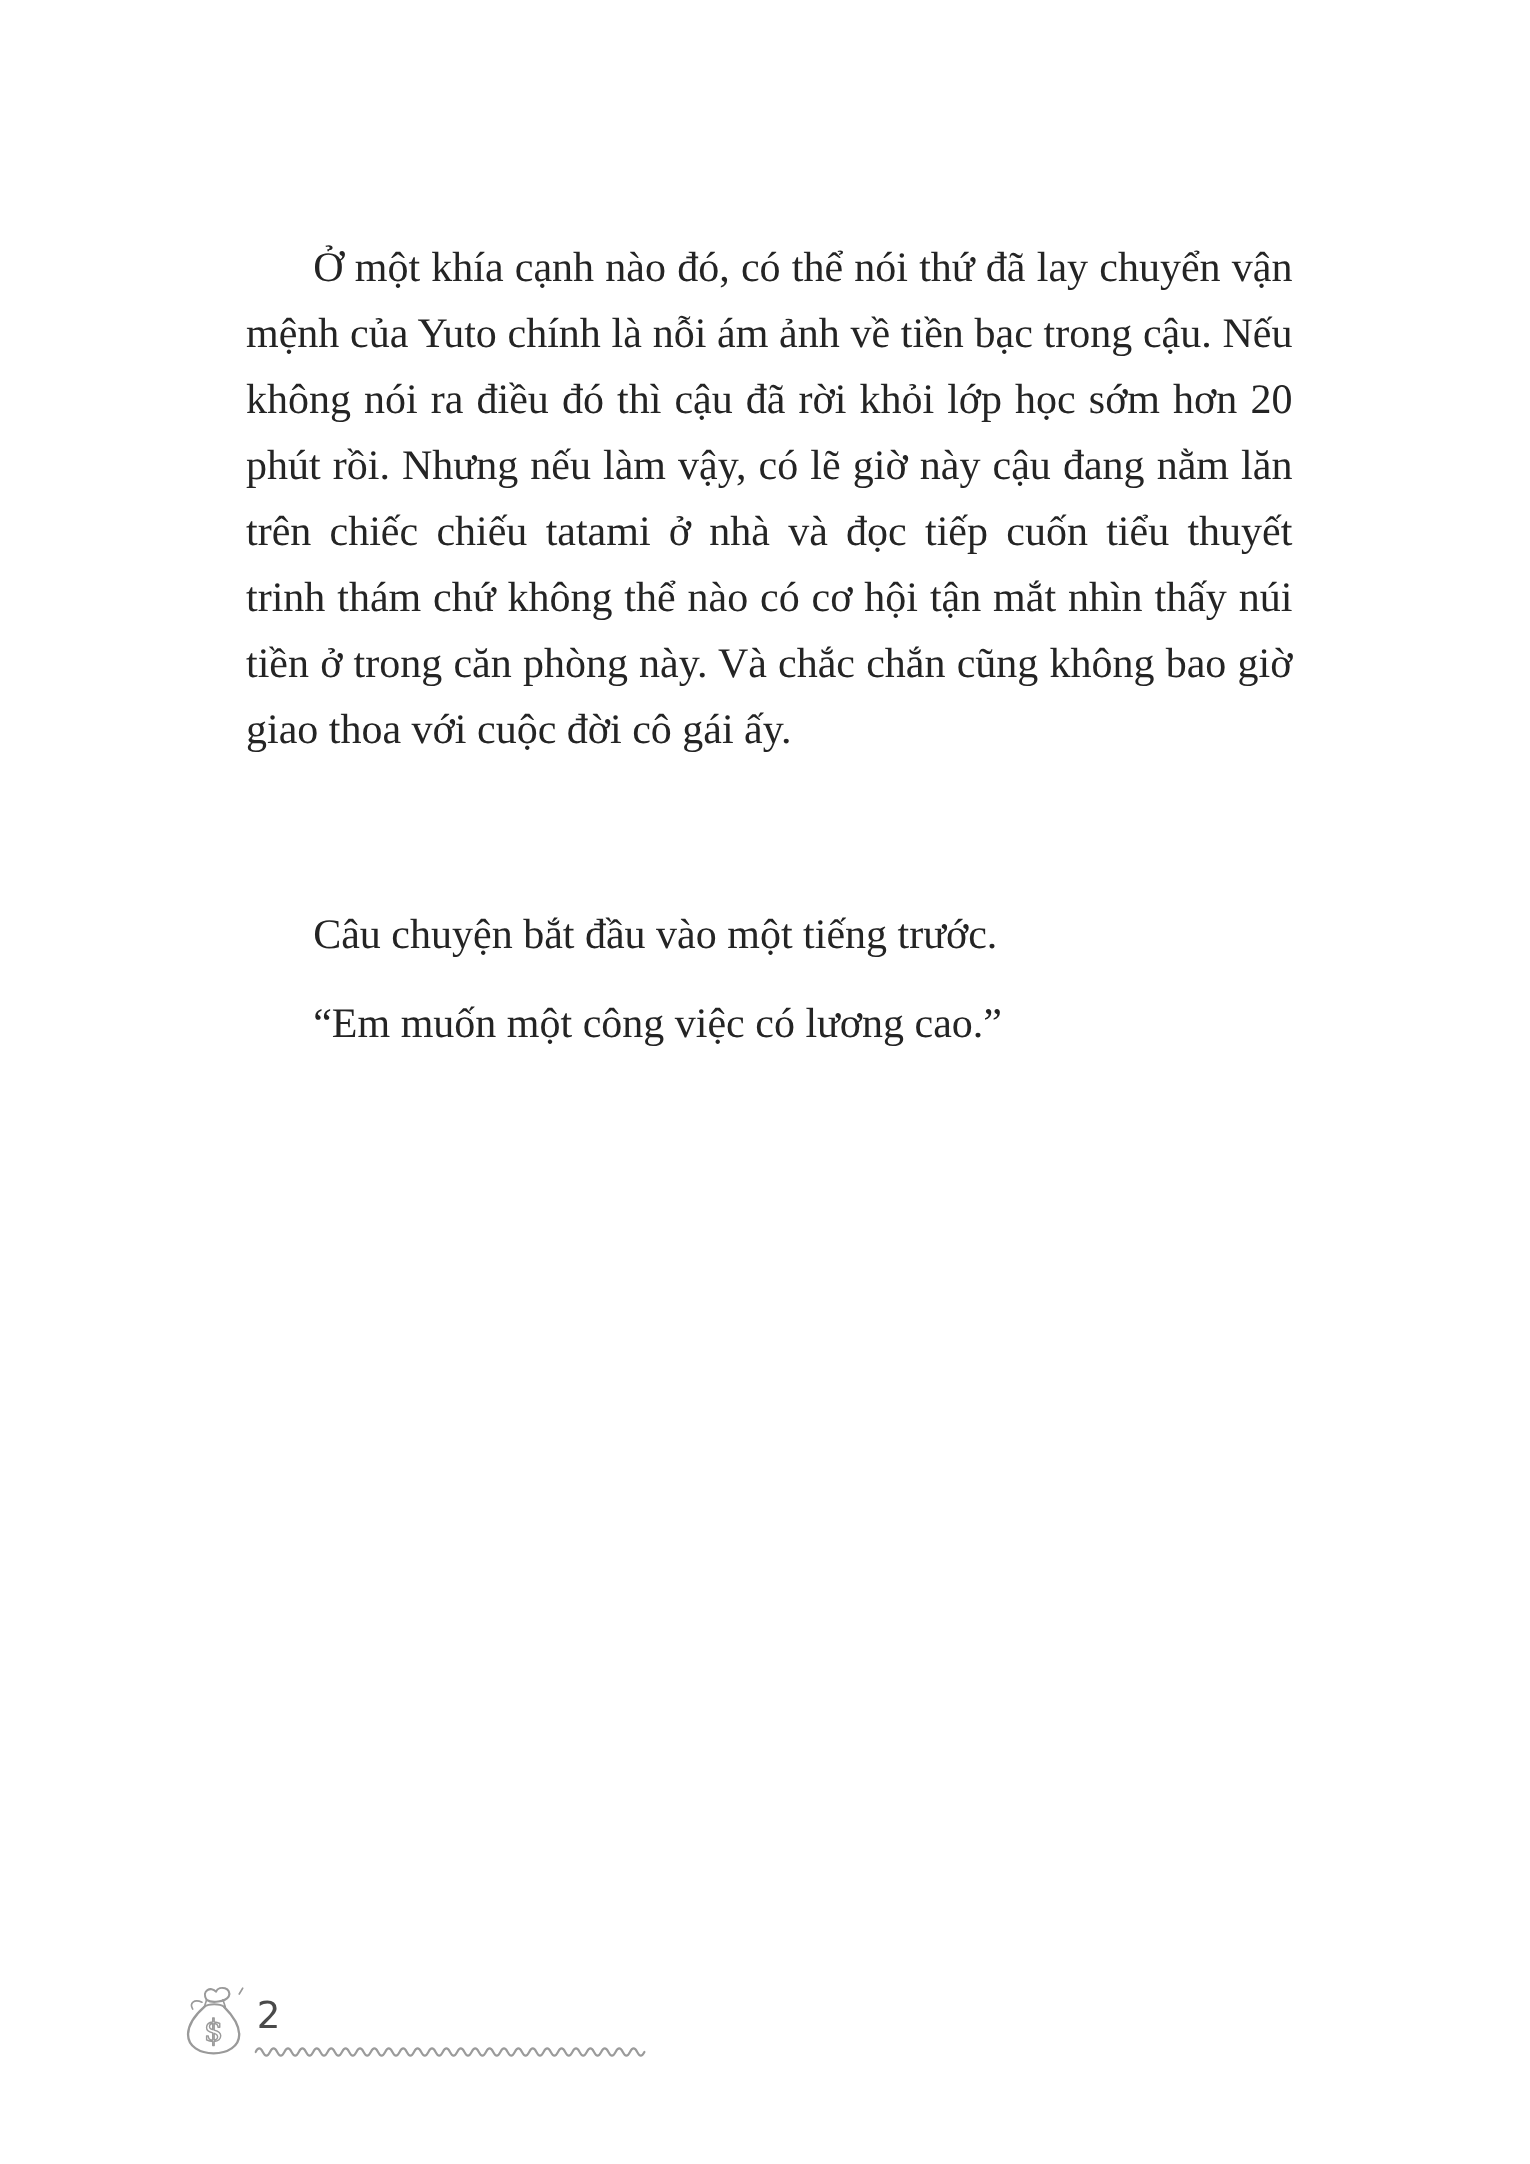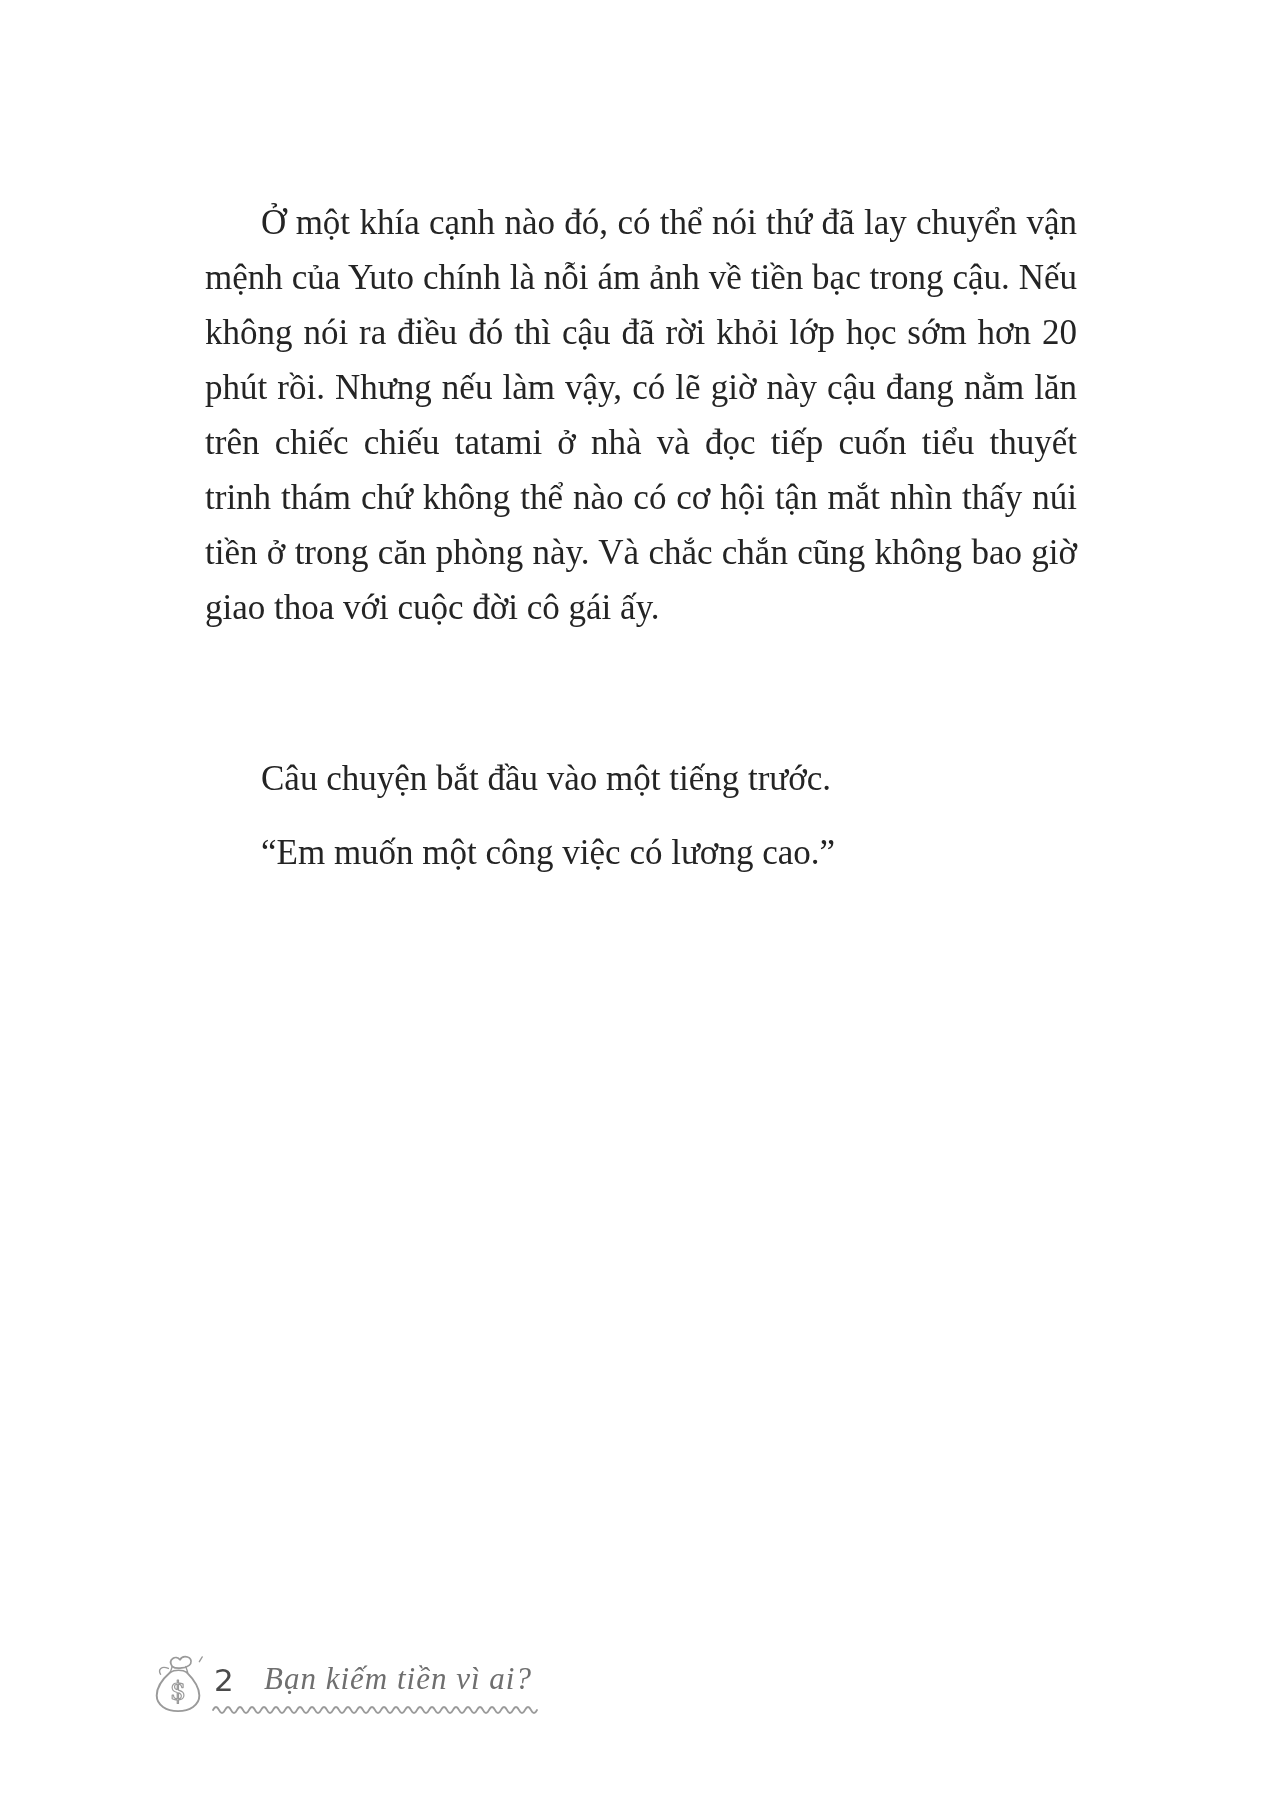--- a/index.html
+++ b/index.html
@@ -93,19 +93,18 @@
 
       <path d="M25 15 C20 7 29 3 33 8 C36 2 47 5 44 12 C41 17 29 18 25 15 Z" stroke-width="1.8"></path>
 
       <path d="M21 17 C14 14 10 18 13 23" stroke-width="1.4"></path>
 
       <path d="M53 10 L56 5" stroke-width="1.4"></path>
 
       <text x="31" y="50" text-anchor="middle" font-family="DejaVu Serif, serif" font-size="26" fill="none" stroke="#9a9a9a" stroke-width="1.2">$</text>
     </svg>
     <span class="page-num">2</span>
-    <span class="book-title">Bạn kiếm tiền vì ai?</span>
     <svg class="wave" width="328" height="14" viewBox="0 0 328 14">
       <path id="wave-path" d="M1 8 q3 -6 6 0 q3 6 6 0 q3 -6 6 0 q3 6 6 0 q3 -6 6 0 q3 6 6 0 q3 -6 6 0 q3 6 6 0 q3 -6 6 0 q3 6 6 0 q3 -6 6 0 q3 6 6 0 q3 -6 6 0 q3 6 6 0 q3 -6 6 0 q3 6 6 0 q3 -6 6 0 q3 6 6 0 q3 -6 6 0 q3 6 6 0 q3 -6 6 0 q3 6 6 0 q3 -6 6 0 q3 6 6 0 q3 -6 6 0 q3 6 6 0 q3 -6 6 0 q3 6 6 0 q3 -6 6 0 q3 6 6 0 q3 -6 6 0 q3 6 6 0 q3 -6 6 0 q3 6 6 0 q3 -6 6 0 q3 6 6 0 q3 -6 6 0 q3 6 6 0 q3 -6 6 0 q3 6 6 0 q3 -6 6 0 q3 6 6 0 q3 -6 6 0 q3 6 6 0 q3 -6 6 0 q3 6 6 0 q3 -6 6 0 q3 6 6 0 q3 -6 6 0 q3 6 6 0 q3 -6 6 0 q3 6 6 0 q3 -6 6 0 q3 6 6 0" fill="none" stroke="#9b9b9b" stroke-width="1.8" stroke-linecap="round"></path>
     </svg>
   </div>
 
 </div>
 
 </body></html>

